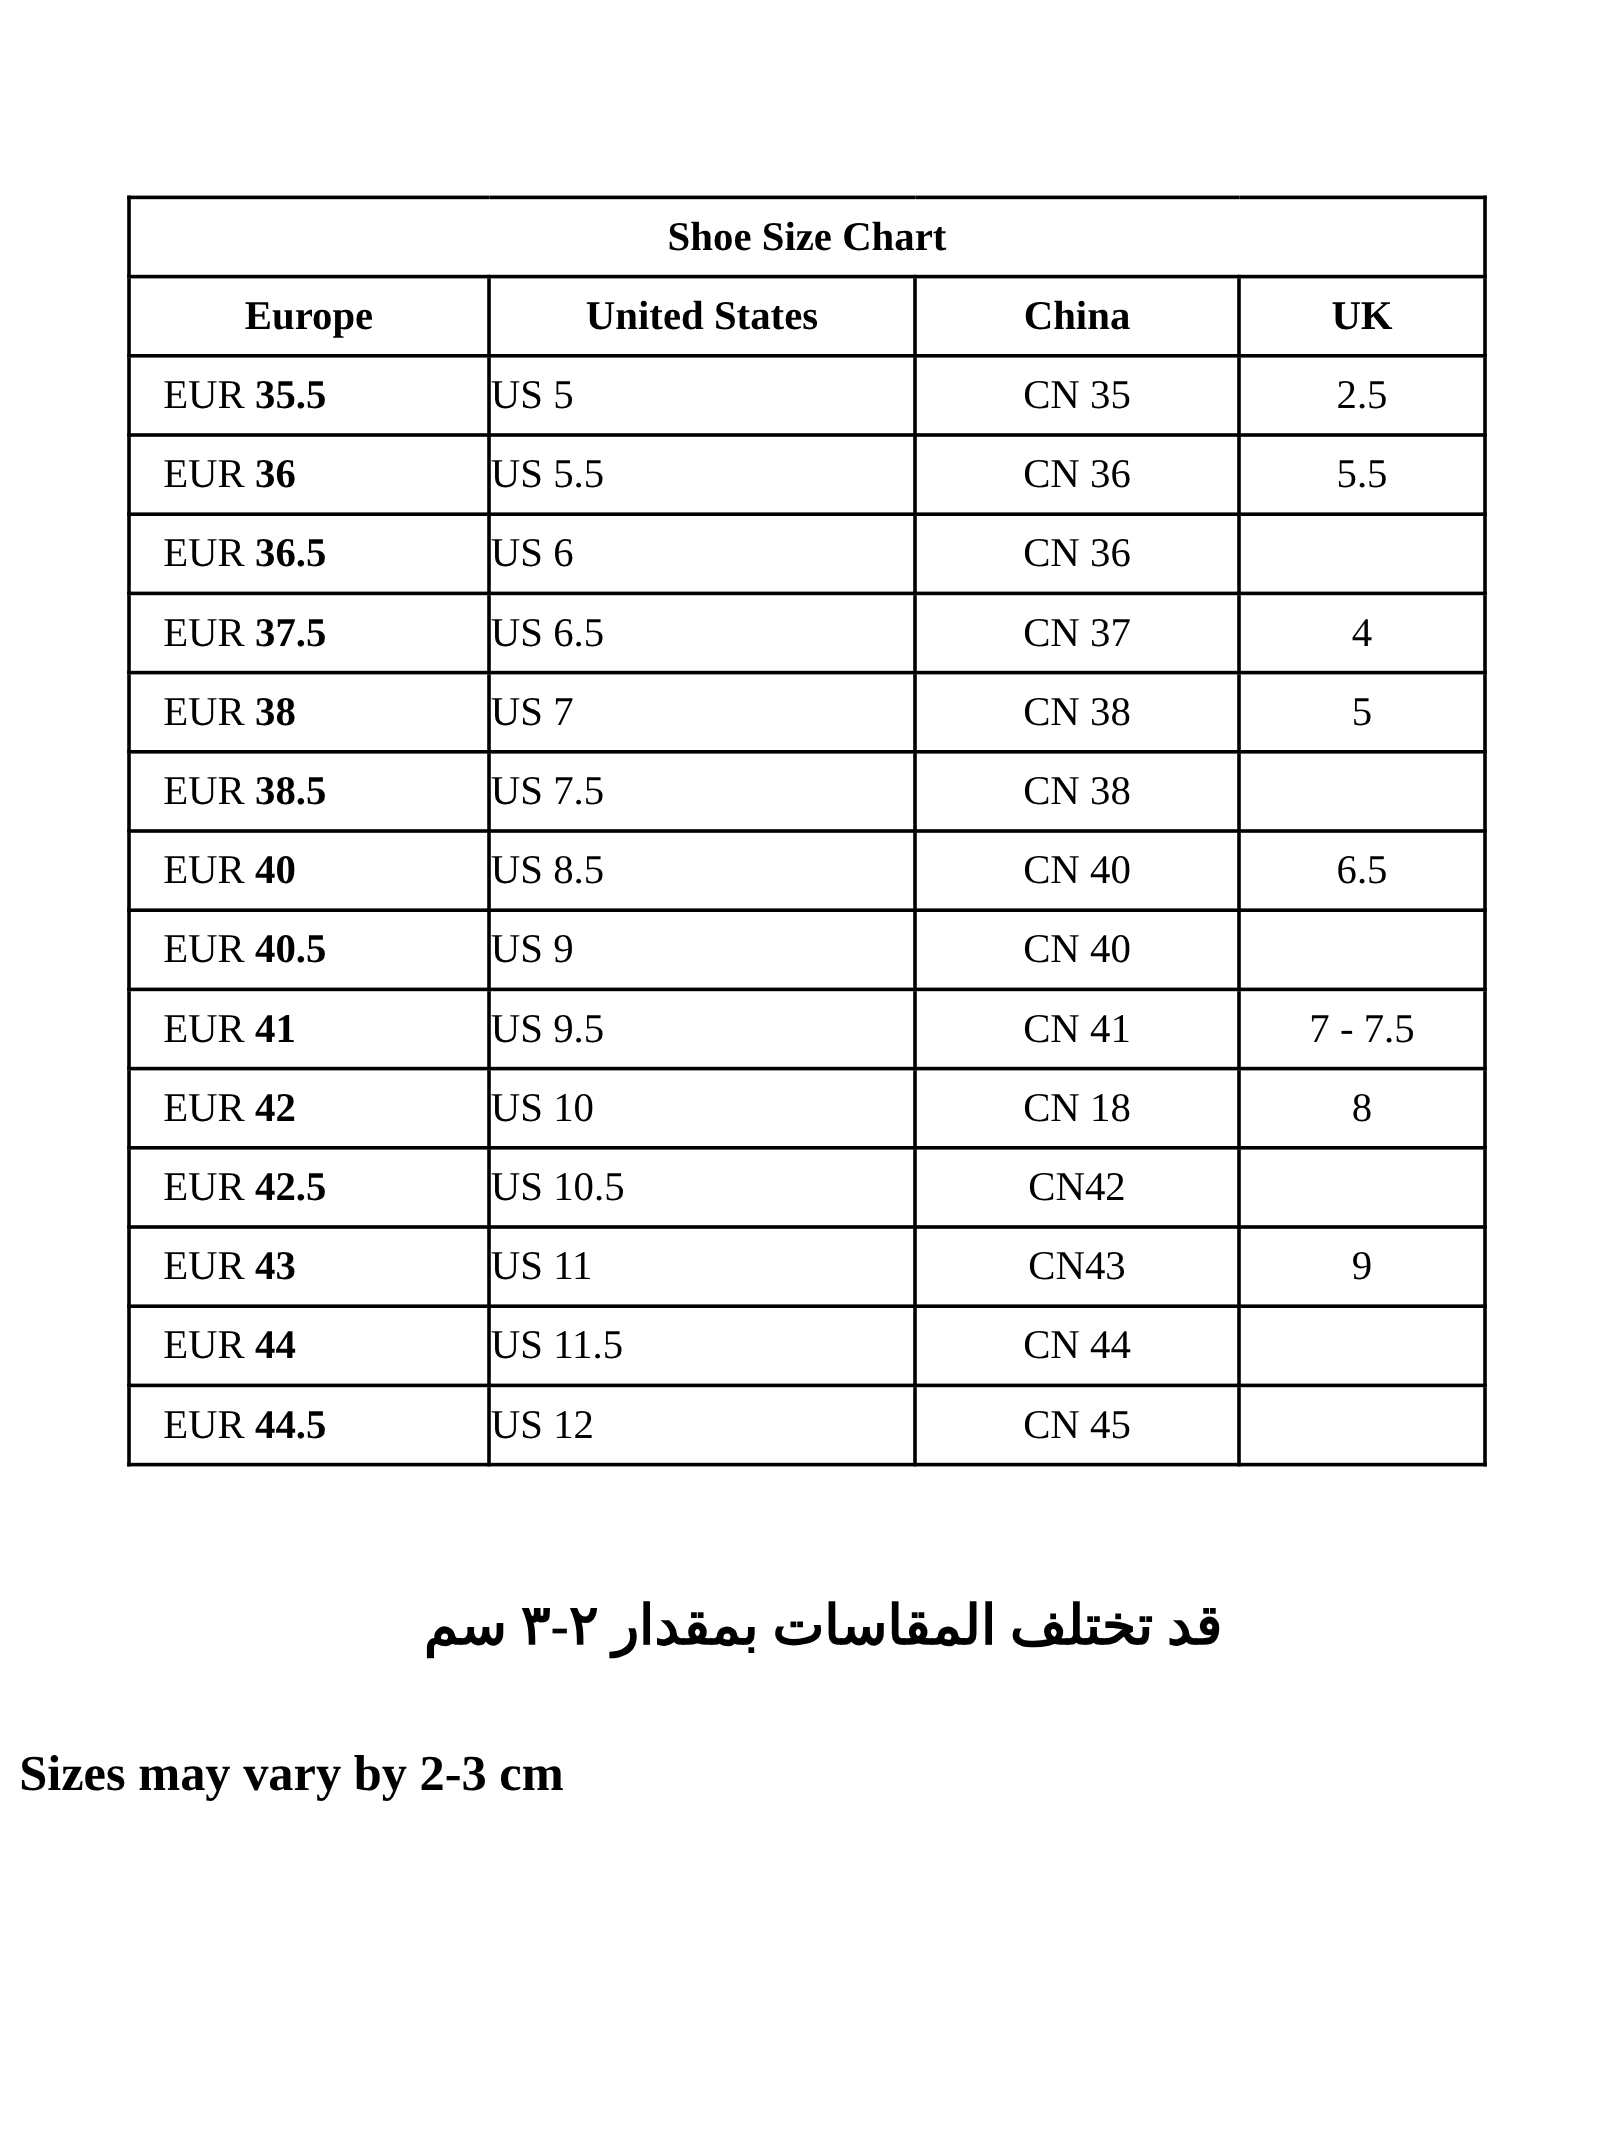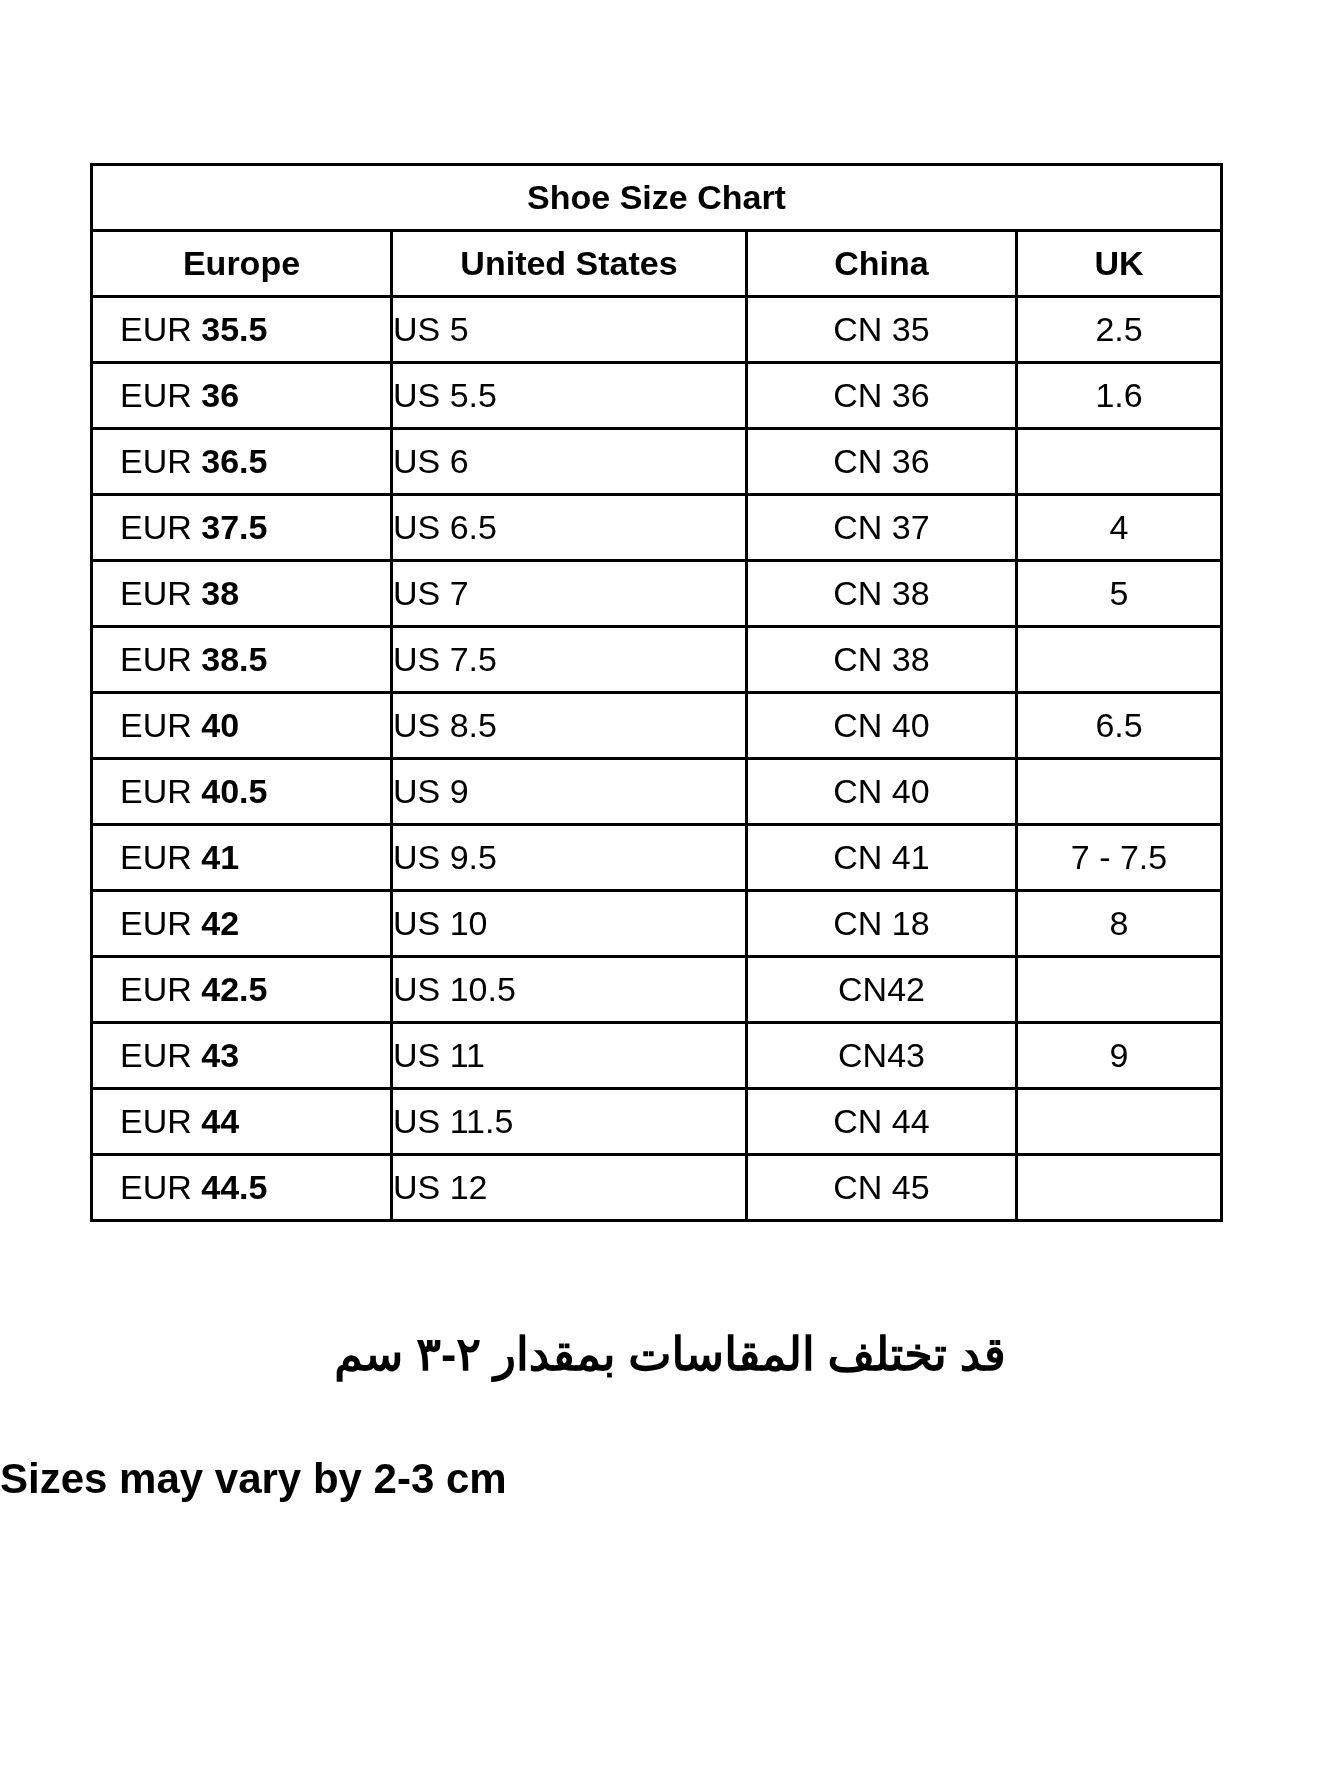--- a/index.html
+++ b/index.html
@@ -10,24 +10,25 @@
   body {
     width: 1340px;
     height: 1785px;
     font-family: "Liberation Sans", sans-serif;
     color: #000000;
     position: relative;
     overflow: hidden;
   }
   .page {
     position: absolute;
-    left: 0;
+    left: 16px;
     top: 0;
     width: 1237px;
     height: 1785px;
+    font-family: Liberation Serif, serif;
   }
   .chart-wrap {
     position: absolute;
     left: 90px;
     top: 163px;
     width: 1130px;
   }
   table.size-chart {
     border-collapse: collapse;
     width: 1130px;
@@ -125,21 +126,21 @@
           <td class="cell-left"><span class="eur-prefix">EUR</span> <span class="eur-num">35.5</span></td>
           <td class="cell-left">US 5</td>
           <td class="cell-center">CN 35</td>
           <td class="cell-center">2.5</td>
         </tr>
 
         <tr>
           <td class="cell-left"><span class="eur-prefix">EUR</span> <span class="eur-num">36</span></td>
           <td class="cell-left">US 5.5</td>
           <td class="cell-center">CN 36</td>
-          <td class="cell-center">1.6</td>
+          <td class="cell-center">5.5</td>
         </tr>
 
         <tr>
           <td class="cell-left"><span class="eur-prefix">EUR</span> <span class="eur-num">36.5</span></td>
           <td class="cell-left">US 6</td>
           <td class="cell-center">CN 36</td>
           <td class="cell-center"></td>
         </tr>
 
         <tr>

